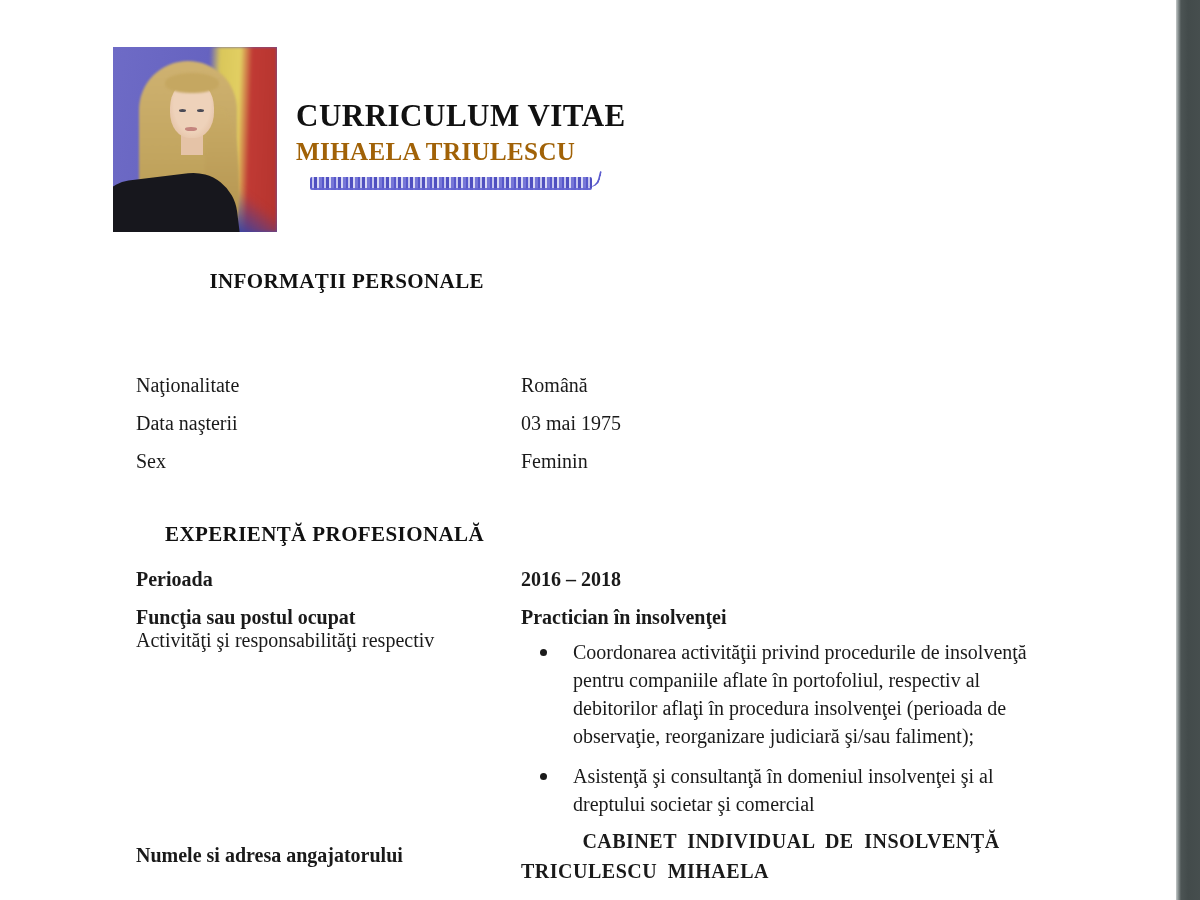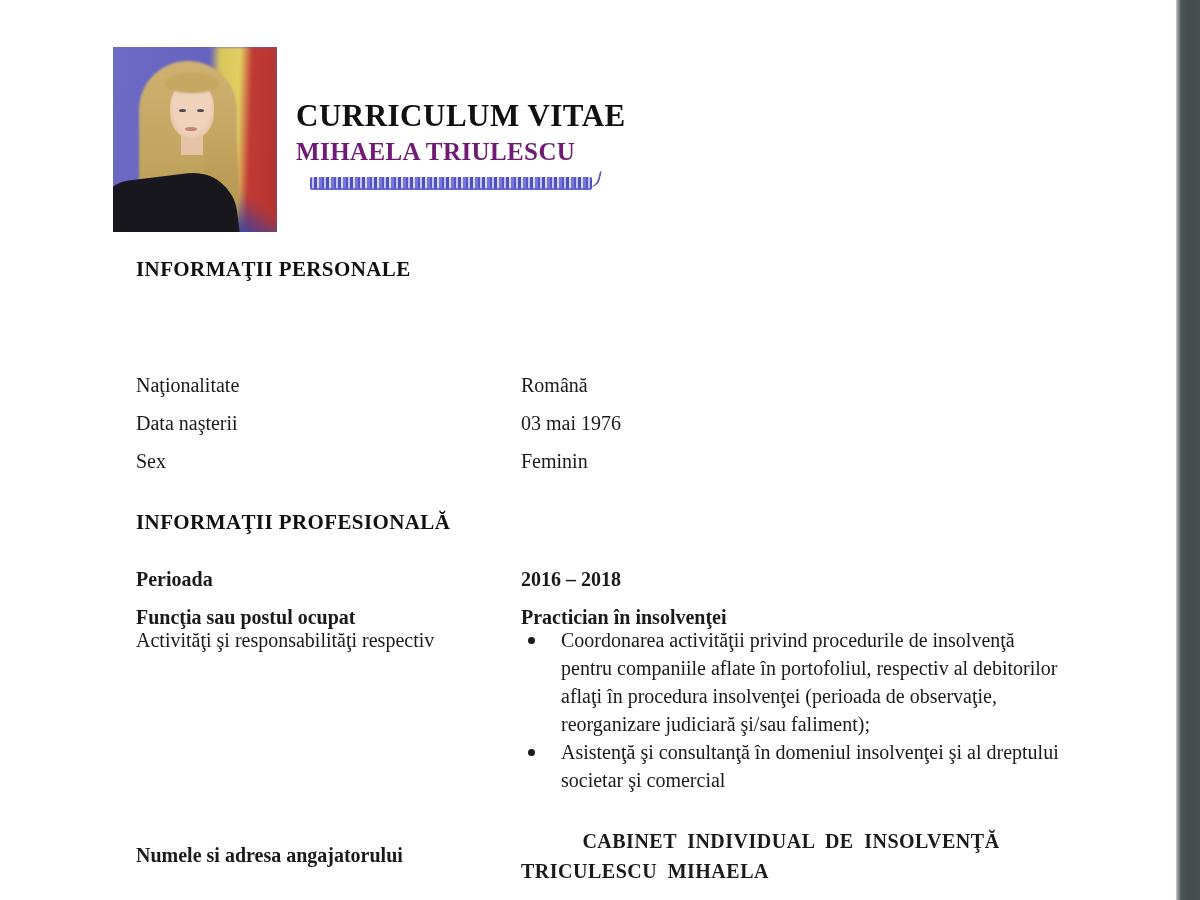--- a/index.html
+++ b/index.html
@@ -49,47 +49,47 @@
     position: absolute; left: -14px; bottom: -22px; width: 138px; height: 78px;
     background: #17171d; border-radius: 34px 44px 0 0; transform: rotate(-7deg);
   }
   .photo .strand {
     position: absolute; left: 92px; top: 60px; width: 34px; height: 126px;
     background: linear-gradient(180deg, #c9ac67, #b2924d); border-radius: 40% 60% 30% 40%; filter: blur(1.2px);
   }
 
   
   .title { position: absolute; left: 280px; top: 98px; font-size: 31px; font-weight: bold; letter-spacing: 0.5px; color: #111; }
-  .subtitle { position: absolute; left: 280px; top: 138px; font-size: 25px; font-weight: bold; letter-spacing: 0.4px; color: #701a75; }
+  .subtitle { position: absolute; left: 280px; top: 138px; font-size: 25px; font-weight: bold; letter-spacing: 0.4px; color: #a16207; }
   .squiggle {
     position: absolute; left: 294px; top: 177px; width: 282px; height: 13px;
     background: repeating-linear-gradient(90deg,
       rgba(78,78,200,0.95) 0 2px, rgba(150,150,225,0.55) 2px 4px,
       rgba(60,60,185,0.9) 4px 7px, rgba(170,170,232,0.45) 7px 9px,
       rgba(95,95,208,0.85) 9px 12px);
     border-bottom: 2px solid rgba(100,100,210,0.9);
     filter: blur(0.6px); border-radius: 2px;
   }
   .squiggle .tail {
     position: absolute; right: -8px; top: -7px; width: 10px; height: 18px;
     border-right: 2px solid #5c5cce; border-radius: 0 0 10px 0; transform: rotate(14deg);
   }
 
   
   .row { position: absolute; left: 120px; width: 925px; font-size: 20px; line-height: 28px; }
   .row .lbl { position: absolute; left: 0; top: 0; width: 348px; text-align: left; }
   .row .val { position: absolute; left: 385px; top: 0; width: 540px; }
   .b { font-weight: bold; margin-top: 15px; }
 
-  .section-heading { position: absolute; width: 348px; left: 120px; 
-                     font-size: 21px; font-weight: bold; letter-spacing: 0.4px; color: #111; }
+  .section-heading { position: absolute; width: 348px; left: 120px; text-align: right;
+                     font-size: 21px; font-weight: bold; letter-spacing: 0.4px; color: #111; margin-top: 12px; }
 
   
   ul.bullets { list-style: none; }
-  ul.bullets li { position: relative; padding-left: 40px; margin: 0; }
+  ul.bullets li { position: relative; padding-left: 40px; margin: 12px; }
   ul.bullets li::before {
     content: ""; position: absolute; left: 7px; top: 11px; width: 7px; height: 7px;
     border-radius: 50%; background: #1a1a1a;
   }
 
   .employer-line { font-weight: bold; line-height: 30px; letter-spacing: 0.5px; word-spacing: 5px; }
 </style>
 </head>
 <body>
 
@@ -116,28 +116,28 @@
   </div>
 
   <div class="section-heading" style="top: 257px;">INFORMAŢII PERSONALE</div>
 
   <div class="row" style="top: 371px;">
     <span class="lbl">Naţionalitate</span>
     <span class="val">Română</span>
   </div>
   <div class="row" style="top: 409px;">
     <span class="lbl">Data naşterii</span>
-    <span class="val">03 mai 1976</span>
+    <span class="val">03 mai 1975</span>
   </div>
   <div class="row" style="top: 447px;">
     <span class="lbl">Sex</span>
     <span class="val">Feminin</span>
   </div>
 
-  <div class="section-heading" style="top: 510px;">INFORMAŢII PROFESIONALĂ</div>
+  <div class="section-heading" style="top: 510px;">EXPERIENŢĂ PROFESIONALĂ</div>
 
   <div class="row" style="top: 550px;">
     <span class="lbl b">Perioada</span>
     <span class="val b">2016 – 2018</span>
   </div>
   <div class="row" style="top: 588px;">
     <span class="lbl b">Funcţia sau postul ocupat</span>
     <span class="val b">Practician în insolvenţei</span>
   </div>
 

